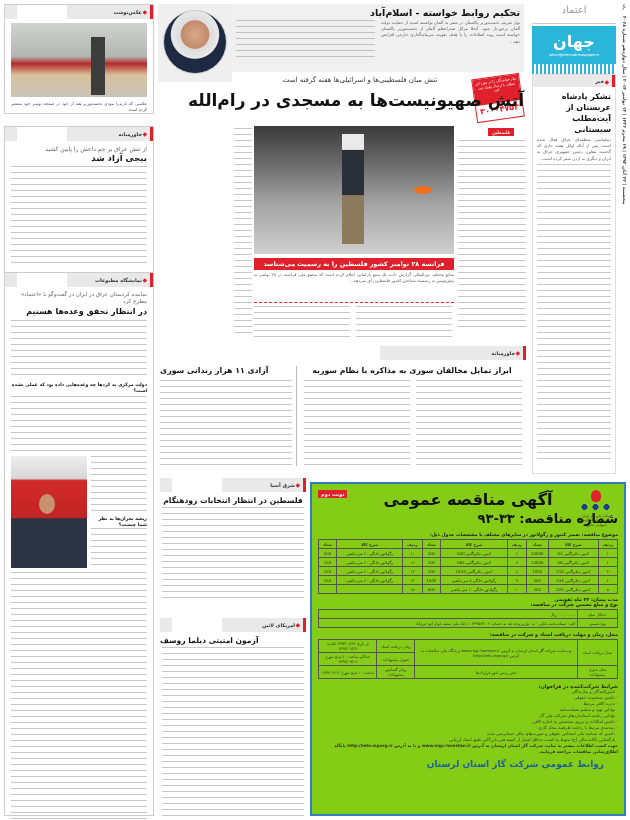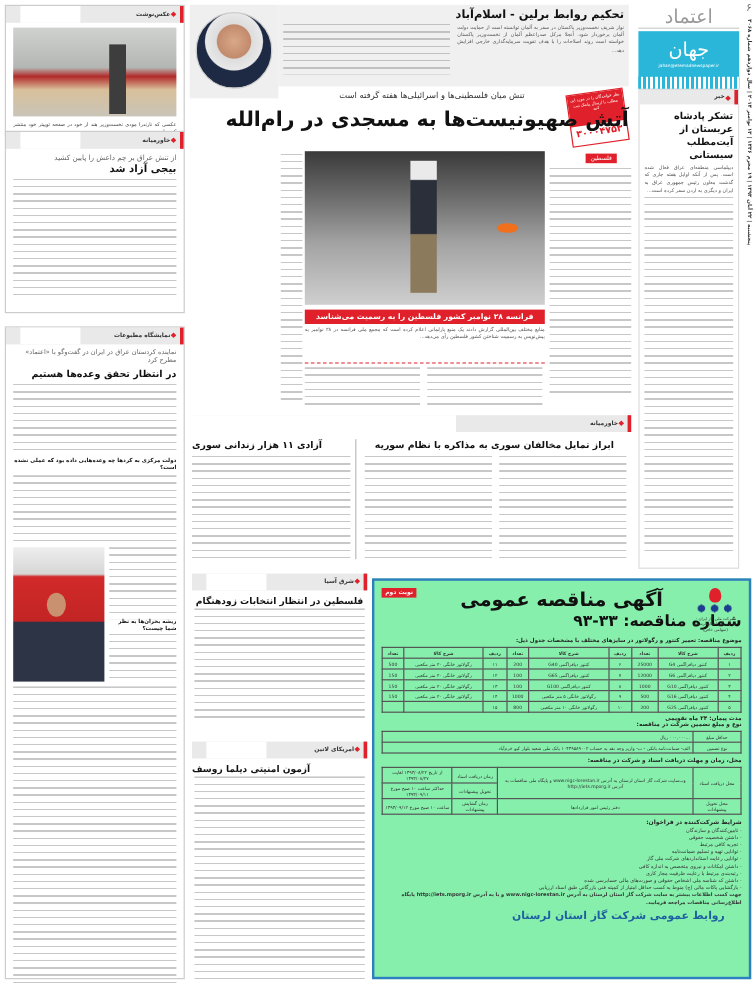--- a/index.html
+++ b/index.html
@@ -18,40 +18,40 @@
 </style>
 </head>
 <body>
 
 <div class="abs" style="right:0;top:0;width:12px;height:820px;">
   <div style="font-size:9px;color:#777;text-align:center;margin-top:2px">۶</div>
   <div style="writing-mode:vertical-rl;font-size:4.5px;color:#333;margin:4px auto 0;font-weight:bold">پنجشنبه | ۲۲ آبان ۱۳۹۳ | ۱۹ محرم ۱۴۳۶ | ۱۳ نوامبر ۲۰۱۴ | سال دوازدهم شماره ۳۰۶۸</div>
 </div>
 
 <div class="abs" style="right:14px;top:4px;width:84px;">
-  <div style="height:20px;border-bottom:1px solid #ccc;text-align:center;font-size:16px;color:#999;font-family:'DejaVu Serif',serif;">اعتماد</div>
+  <div style="height:20px;border-bottom:1px solid #ccc;text-align:center;font-size:10px;color:#999;font-family:'DejaVu Serif',serif;">اعتماد</div>
   <div style="background:#29b6d8;height:48px;margin-top:2px;color:#fff;text-align:center;position:relative">
-    <div style="font-size:16px;font-weight:normal;padding-top:6px">جهان</div>
+    <div style="font-size:16px;font-weight:bold;padding-top:6px">جهان</div>
     <div style="font-size:3.6px;direction:ltr;margin-top:2px">jahan@etemadnewspaper.ir</div>
     <div style="position:absolute;bottom:0;left:0;right:0;height:10px;background:repeating-linear-gradient(to left,#fff 0,#fff 2px,#29b6d8 2px,#29b6d8 4px)"></div>
   </div>
 </div>
 
 <div class="abs" style="right:14px;top:74px;width:84px;height:400px;border:0.6px solid #ddd;">
   <div class="sec-head" style="height:12px">
     <span class="dot">◆</span>
     <span class="lbl">خبر</span>
   </div>
   <div class="h" style="font-size:8px;line-height:11px;padding:4px 4px 2px;">تشکر پادشاه عربستان از آیت‌مطلب سیستانی</div>
   <div class="txt" style="padding:0 4px;">دیپلماسی منطقه‌ای عراق فعال شده است. پس از آنکه اوایل هفته جاری که گذشت معاون رئیس جمهوری عراق به ایران و دیگری به اردن سفر کرده است...</div>
   <div class="lines" style="margin:2px 4px;height:300px"></div>
 </div>
 
 <div class="abs" style="left:232px;top:4px;width:292px;height:68px;background:#f0f0f0;">
-  <div class="h" style="font-size:9.5px;padding:3px 4px 2px;">تحکیم روابط برلین - اسلام‌آباد</div>
+  <div class="h" style="font-size:9.5px;padding:3px 4px 2px;">تحکیم روابط خواسته - اسلام‌آباد</div>
   <div style="display:flex;gap:6px;padding:0 4px;">
     <div class="txt" style="flex:1;">نواز شریف نخست‌وزیر پاکستان در سفر به آلمان توانسته است از حمایت دولت آلمان برخوردار شود. آنجلا مرکل صدراعظم آلمان از نخست‌وزیر پاکستان خواسته است روند اصلاحات را با هدف تقویت سرمایه‌گذاری خارجی افزایش دهد...</div>
     <div class="lines" style="flex:1;height:42px;"></div>
   </div>
 </div>
 
 <div class="abs" style="left:158px;top:4px;width:74px;height:78px;background:#efefef;">
   <div style="width:64px;height:64px;border-radius:50%;margin:6px auto;background:radial-gradient(circle at 50% 38%,#d9a88a 0,#c28a6c 28%,#ddd 30%,#e8e8e8 48%,#1e2a44 50%,#1e2a44 100%);border:1px solid #ccc;"></div>
 </div>
 
@@ -83,21 +83,21 @@
     <span class="dot">◆</span>
     <span class="lbl">عکس‌نوشت</span>
     <span class="white"></span>
   </div>
   <div class="photo" style="margin:4px 6px;height:74px;background:linear-gradient(to bottom,#cfd2cf 0,#b3b6b2 45%,#b22b2b 55%,#d8c09a 70%,#c9c4b8 100%);position:relative">
     <div style="position:absolute;left:80px;top:14px;width:14px;height:58px;background:#3d3d3d"></div>
   </div>
   <div class="txt" style="padding:0 6px;color:#444">عکسی که نارندرا مودی نخست‌وزیر هند از خود در صفحه توییتر خود منتشر کرده است</div>
 </div>
 
-<div class="abs" style="left:4px;top:109px;width:150px;height:152px;border:0.6px solid #ccc;">
+<div class="abs" style="left:4px;top:126px;width:150px;height:152px;border:0.6px solid #ccc;">
   <div class="sec-head">
     <span class="dot">◆</span>
     <span class="lbl">خاورمیانه</span>
     <span class="white"></span>
   </div>
   <div style="font-size:6px;color:#666;padding:4px 6px 0">از تنش عراق بر چم داعش را پایین کشید</div>
   <div class="h" style="font-size:8.5px;padding:1px 6px">بیجی آزاد شد</div>
   <div class="lines" style="margin:2px 6px;height:100px"></div>
 </div>
 
@@ -152,21 +152,21 @@
 <div class="abs" style="left:160px;top:618px;width:146px;height:198px;">
   <div class="sec-head">
     <span class="dot">◆</span>
     <span class="lbl">امریکای لاتین</span>
     <span class="white"></span>
   </div>
   <div class="h" style="font-size:7.6px;text-align:left;padding:4px 0 2px">آزمون امنیتی دیلما روسف</div>
   <div class="lines" style="margin:0 2px;height:170px"></div>
 </div>
 
-<div class="abs" style="left:310px;top:482px;width:316px;height:334px;border:2px solid #2f7fc0;background:#86efac;padding:4px 6px;">
+<div class="abs" style="left:310px;top:482px;width:316px;height:334px;border:2px solid #2f7fc0;background:#84cc16;padding:4px 6px;">
   <div style="position:absolute;left:6px;top:6px;background:#e0202a;color:#fff;font-size:5px;padding:1px 3px;font-weight:bold">نوبت دوم</div>
   <div style="position:absolute;right:8px;top:6px;width:40px;text-align:center">
     <div style="width:10px;height:12px;margin:0 auto;background:#e0202a;border-radius:50% 50% 40% 40%"></div>
     <div style="width:34px;height:10px;margin:0 auto;background:radial-gradient(circle,#1d3e8f 40%,transparent 42%) 0 0/11px 10px repeat-x"></div>
     <div style="font-size:3.4px;line-height:4.4px;color:#333;margin-top:2px">شرکت ملی گاز ایران - شرکت گاز استان لرستان (سهامی خاص)</div>
   </div>
   <div class="h" style="font-size:16px;text-align:center;margin-top:2px">آگهی مناقصه عمومی</div>
   <div class="h" style="font-size:13px;text-align:right;margin-top:2px">شماره مناقصه: ۳۳-۹۳</div>
   <div style="font-size:4.6px;font-weight:bold;margin-top:6px">موضوع مناقصه: تعمیر کنتور و رگولاتور در سایزهای مختلف با مشخصات جدول ذیل:</div>
   <table style="margin-top:2px">

